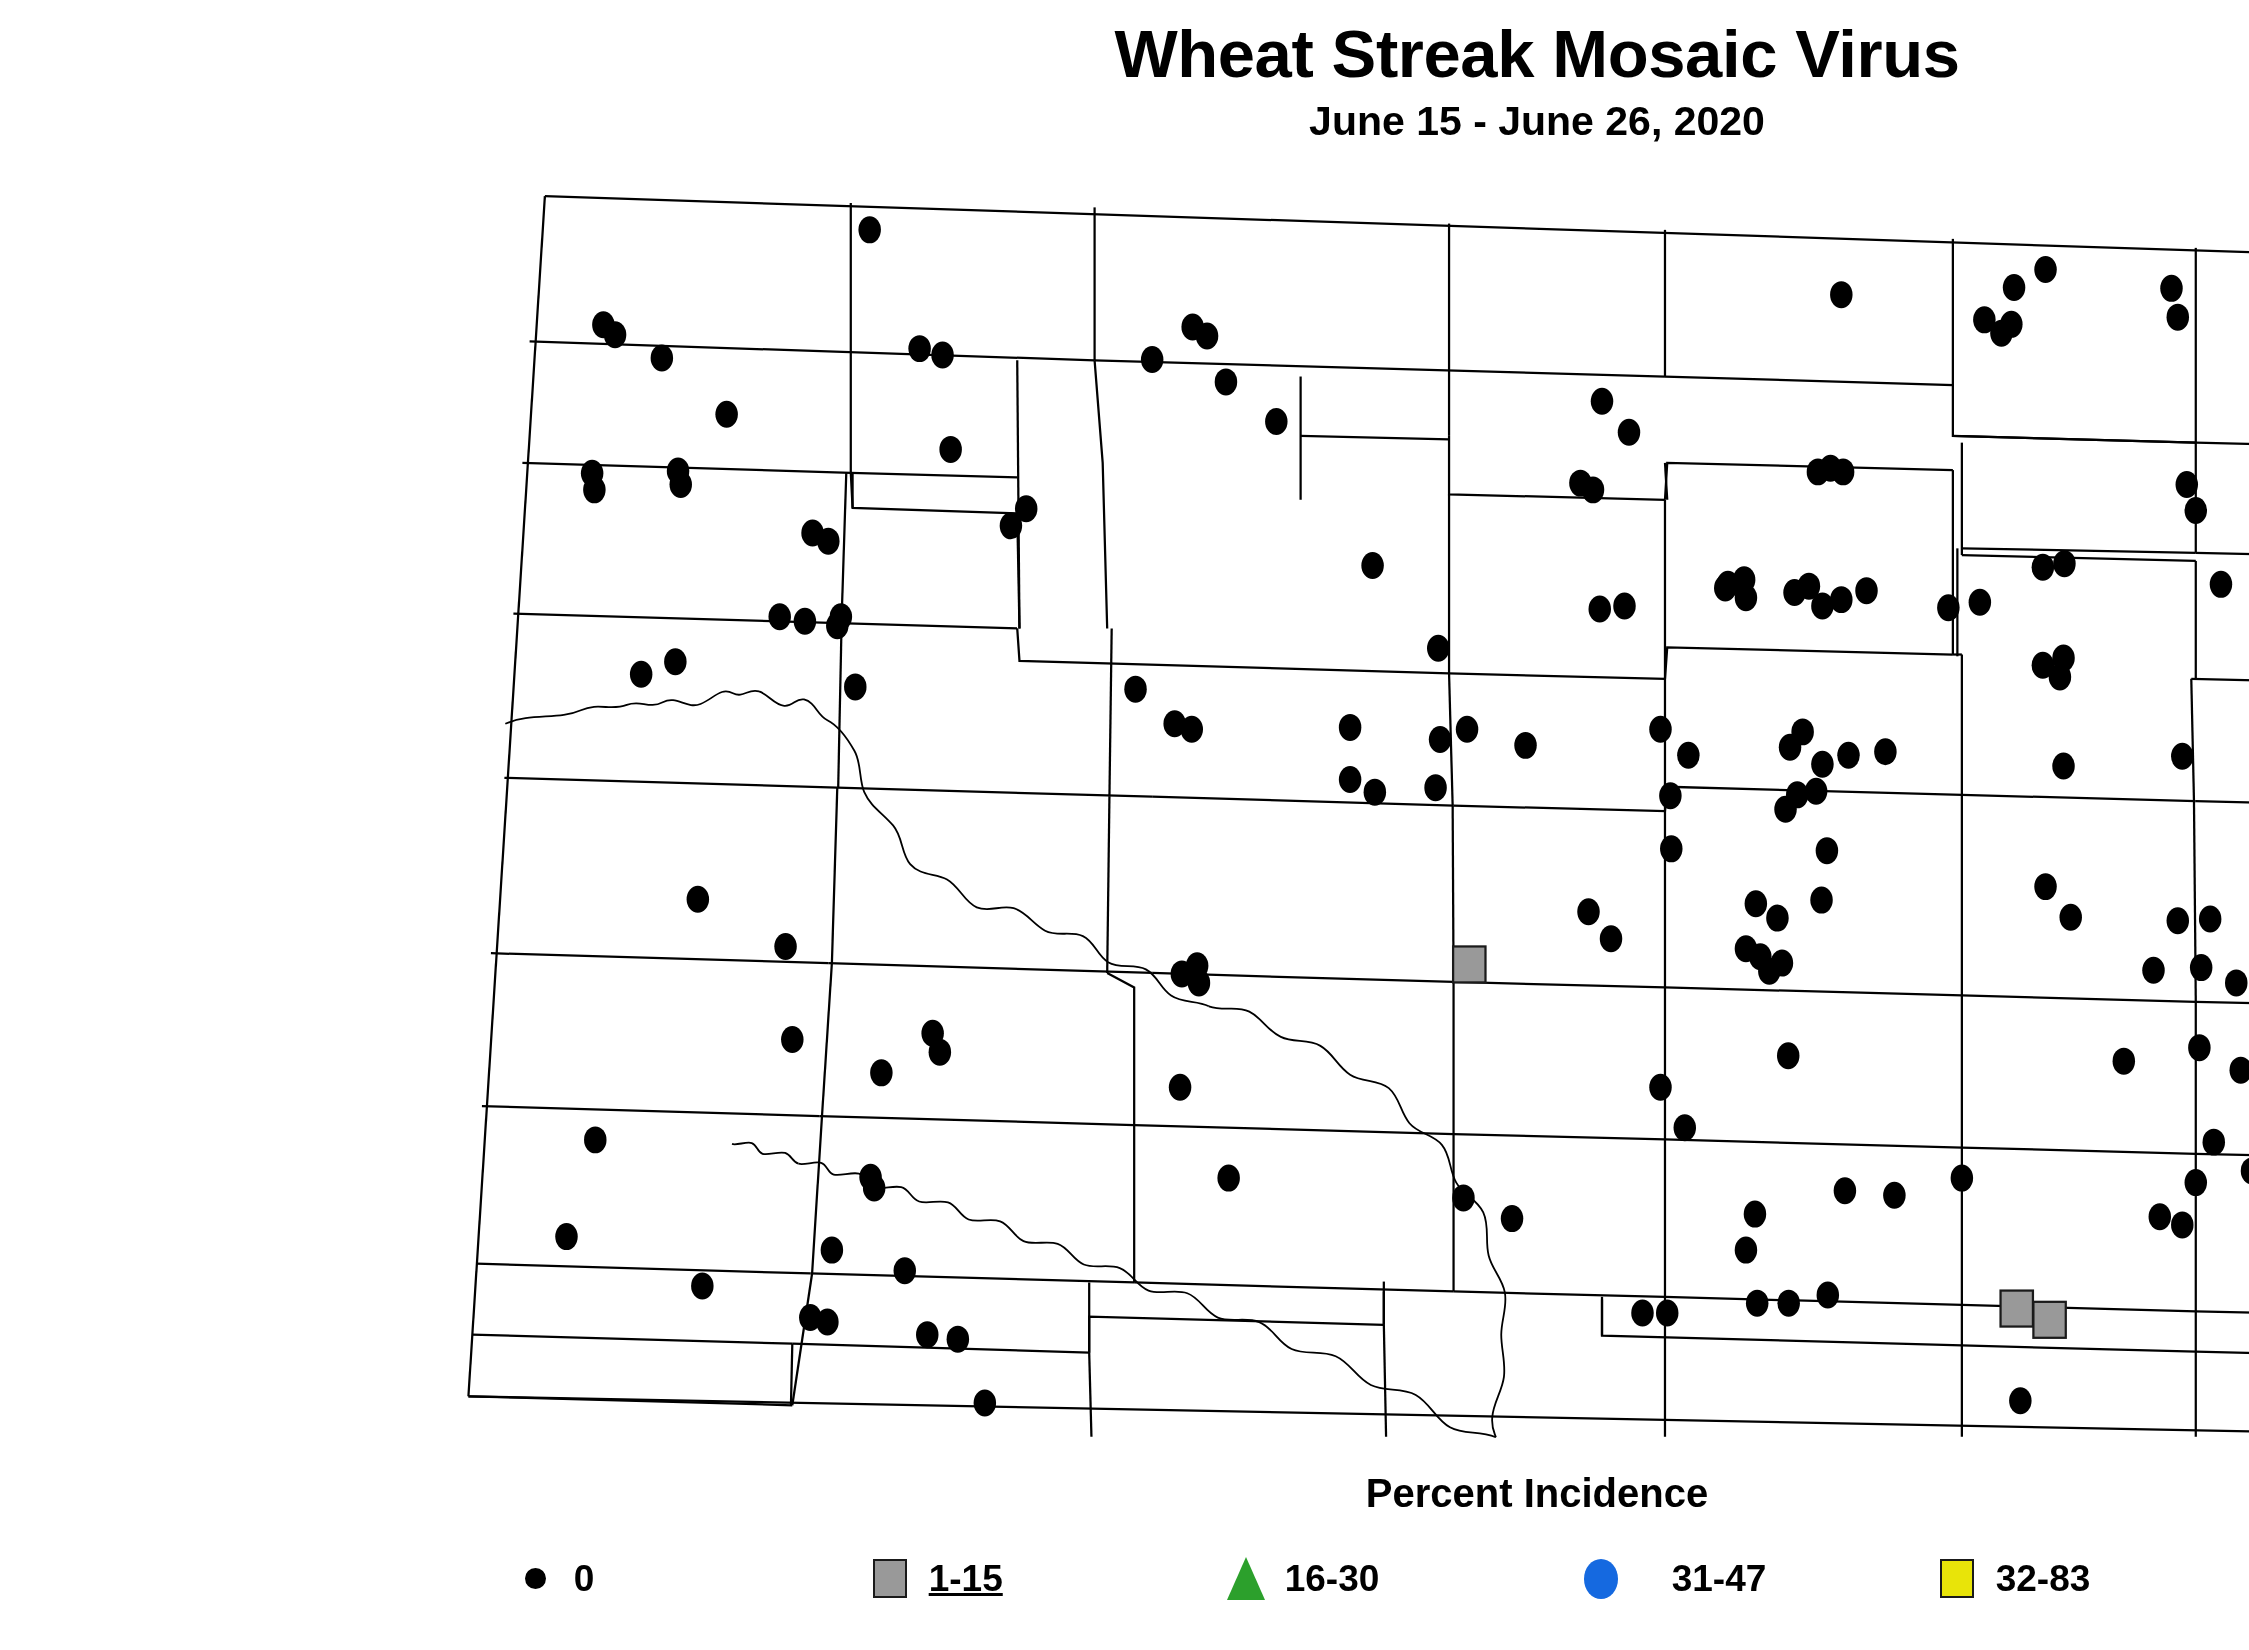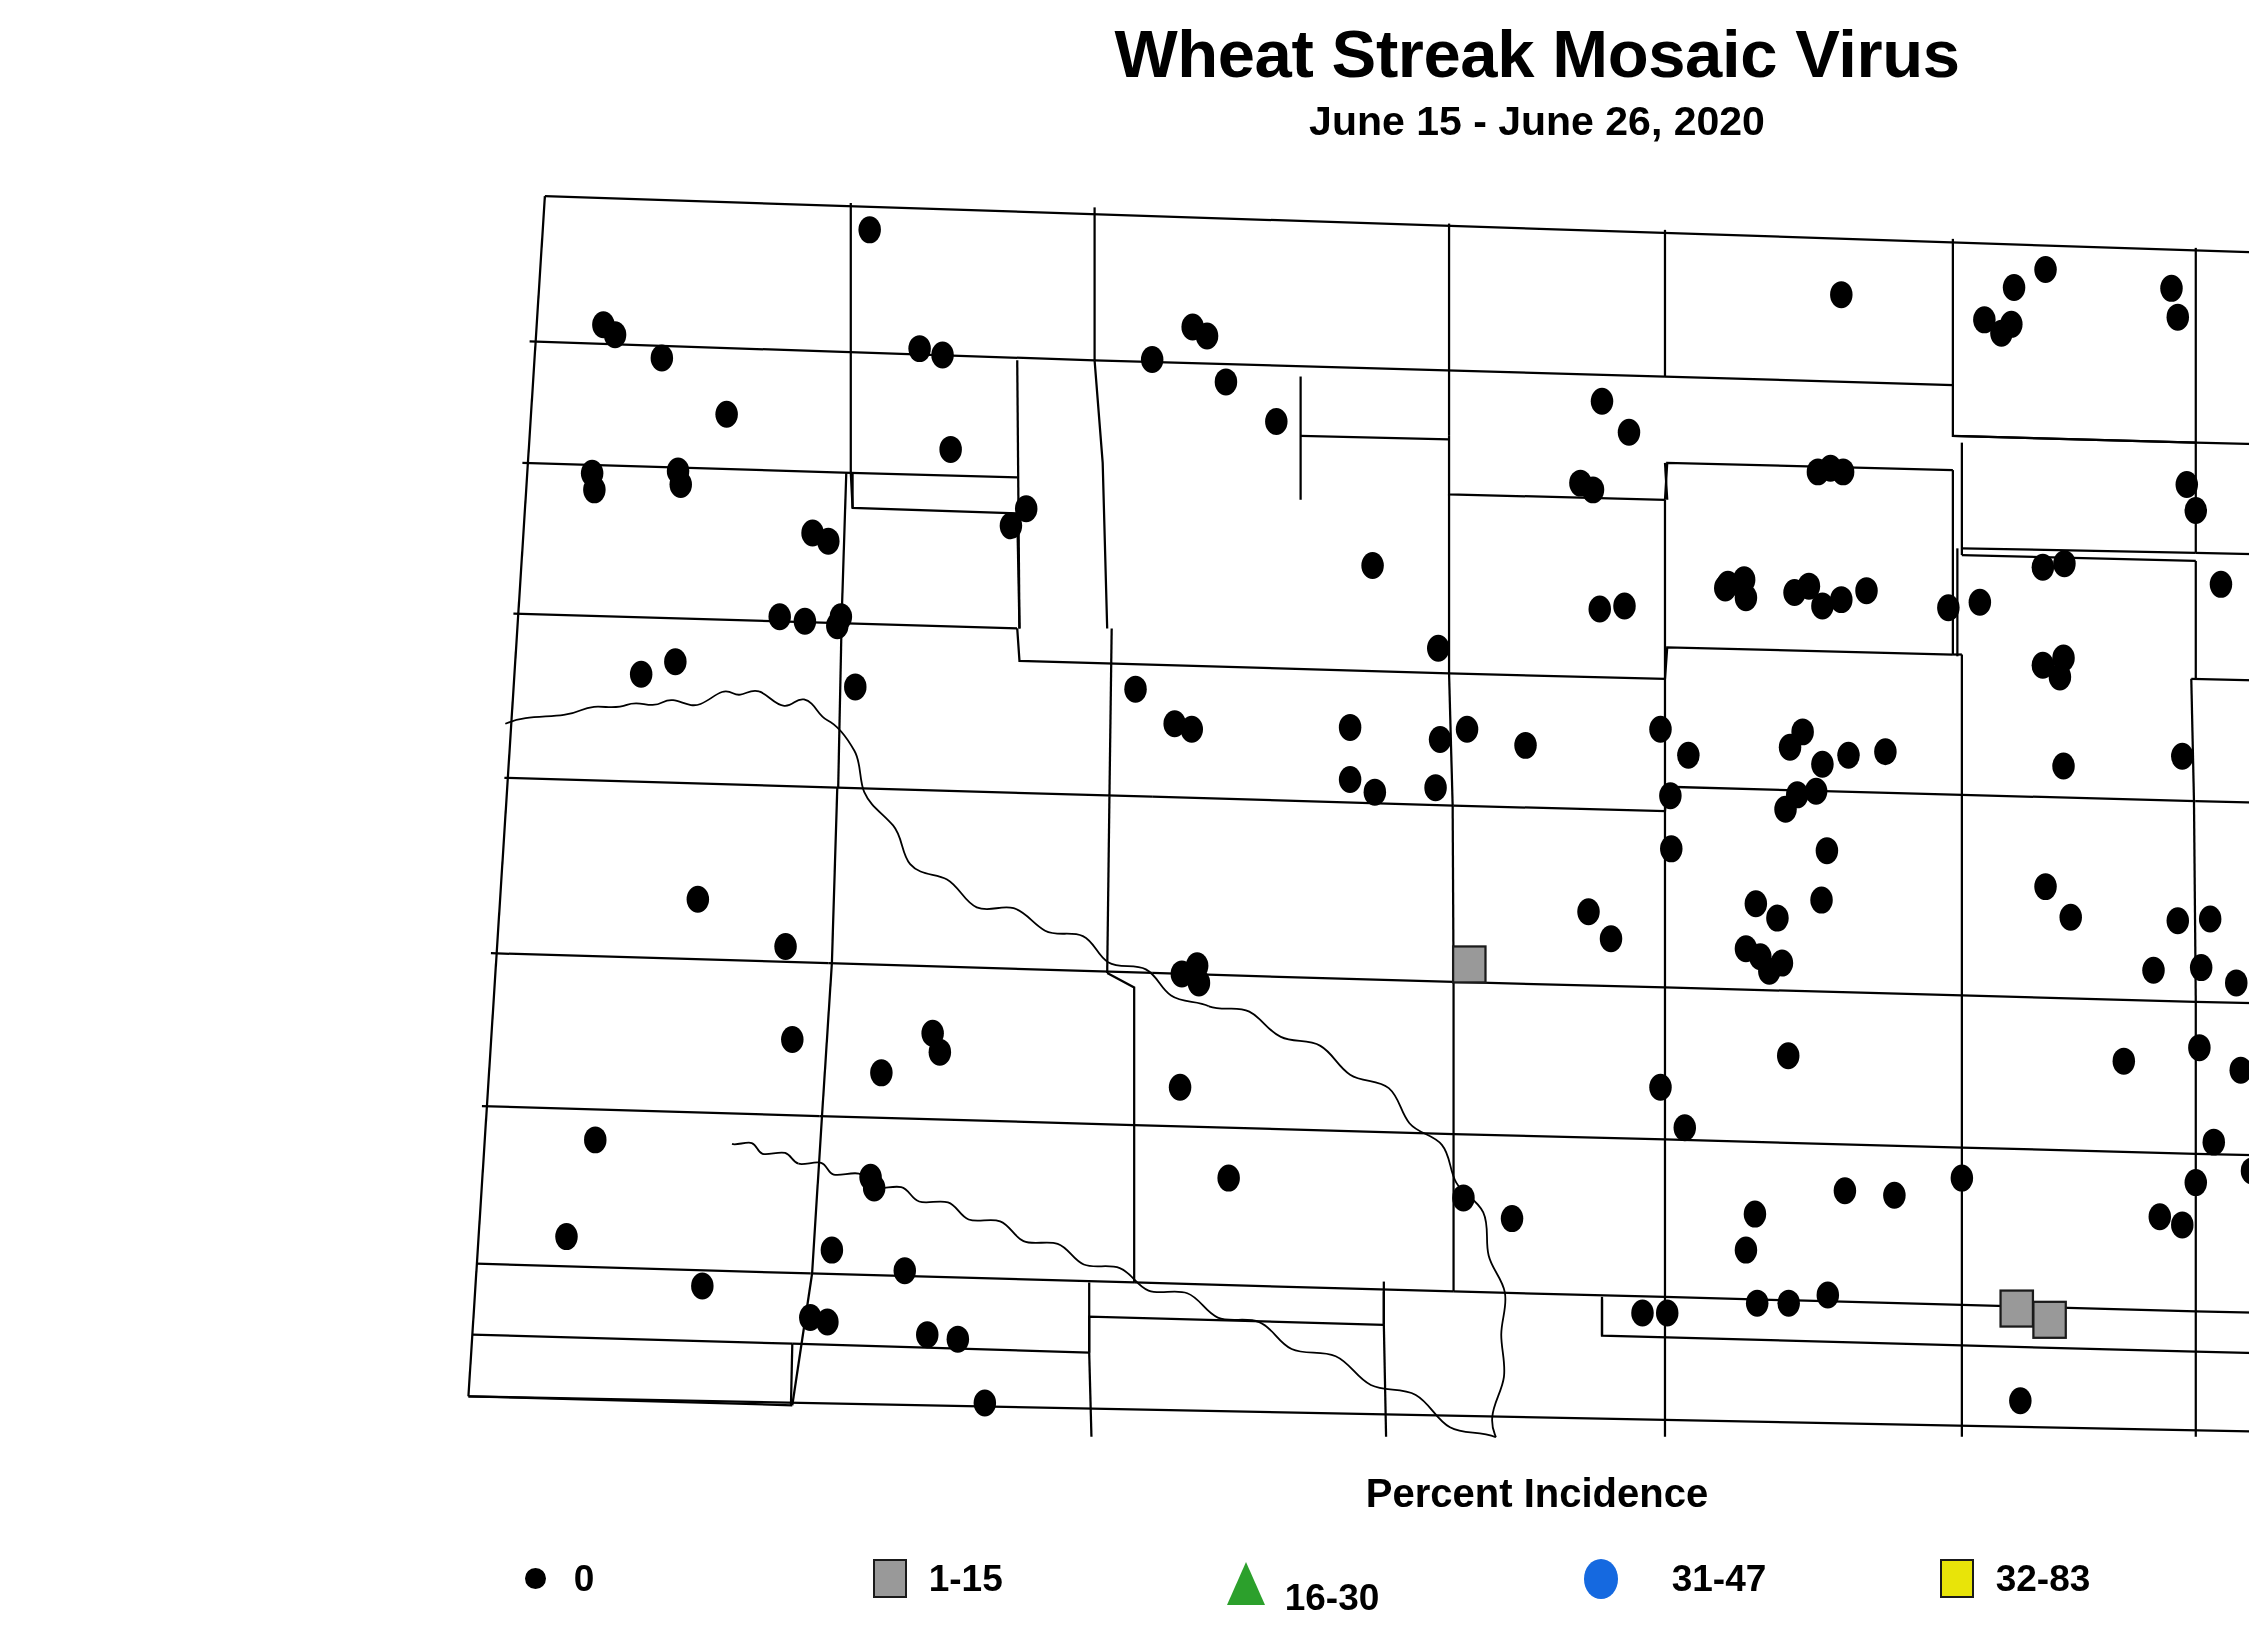--- a/index.html
+++ b/index.html
@@ -478,27 +478,27 @@
 
   <div class="legend-title">Percent Incidence</div>
 
   <div id="legend-row">
       <div class="legend-entry" style="left: 0px;">
         <div class="legend-swatch">
           <div class="sw-dot" style="background: rgb(0, 0, 0);"></div>
         </div>
         <div class="legend-label">0</div>
       </div>
-      <div class="legend-entry" style="left: 355px;">
+      <div class="legend-entry" style="left: 355px; text-decoration: underline;">
         <div class="legend-swatch">
           <div class="sw-square" style="background: rgb(153, 153, 153);"></div>
         </div>
         <div class="legend-label">1-15</div>
       </div>
-      <div class="legend-entry" style="left: 711px; align-items: flex-end;">
+      <div class="legend-entry" style="left: 711px;">
         <div class="legend-swatch">
           <div class="sw-tri" style="border-left: 19px solid transparent; border-right: 19px solid transparent; border-bottom: 43px solid rgb(44, 160, 44);"></div>
         </div>
         <div class="legend-label">16-30</div>
       </div>
       <div class="legend-entry" style="left: 1066px; gap: 32px;">
         <div class="legend-swatch">
           <div class="sw-circle" style="background: rgb(21, 105, 224);"></div>
         </div>
         <div class="legend-label">31-47</div>

